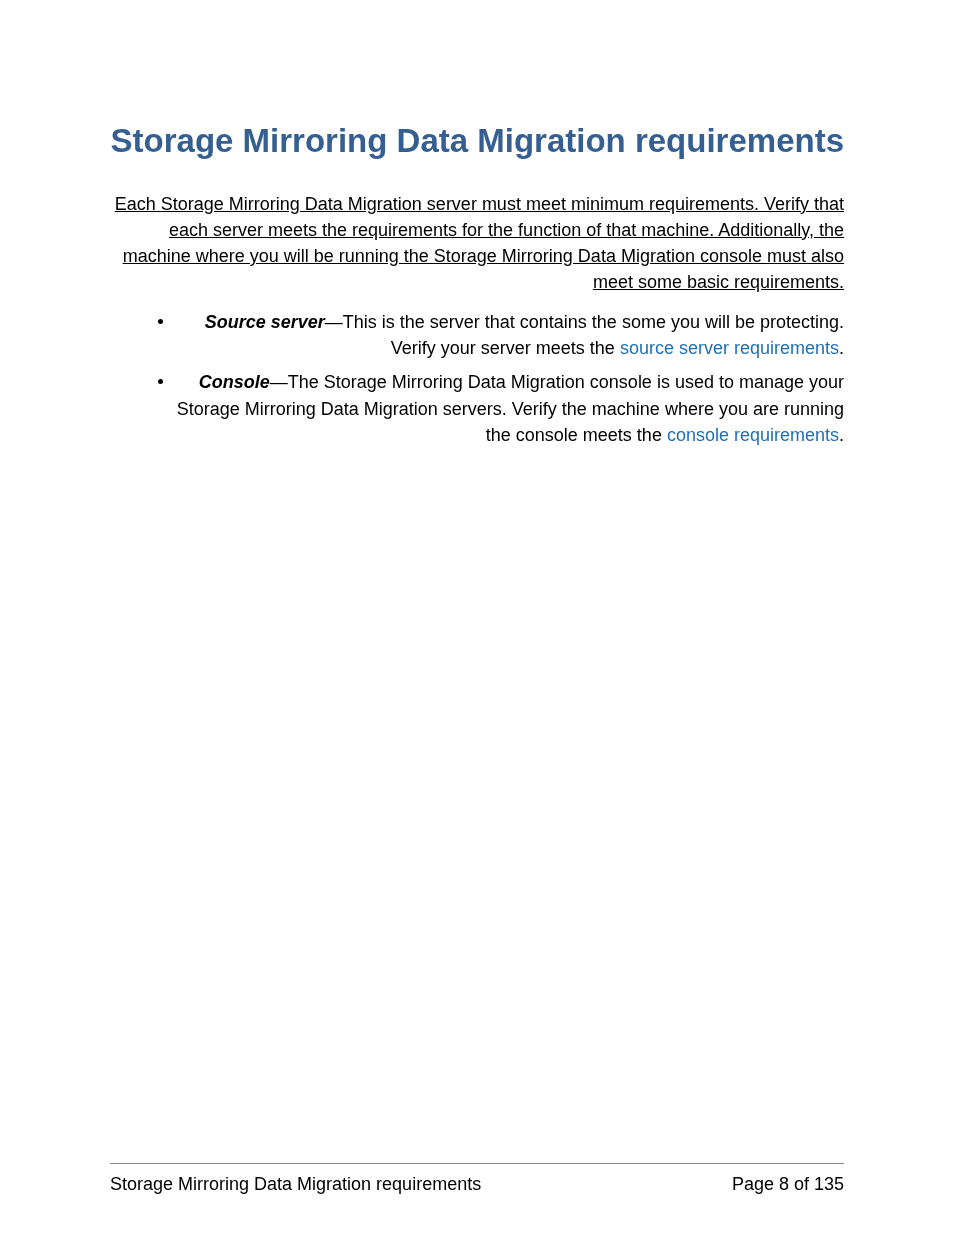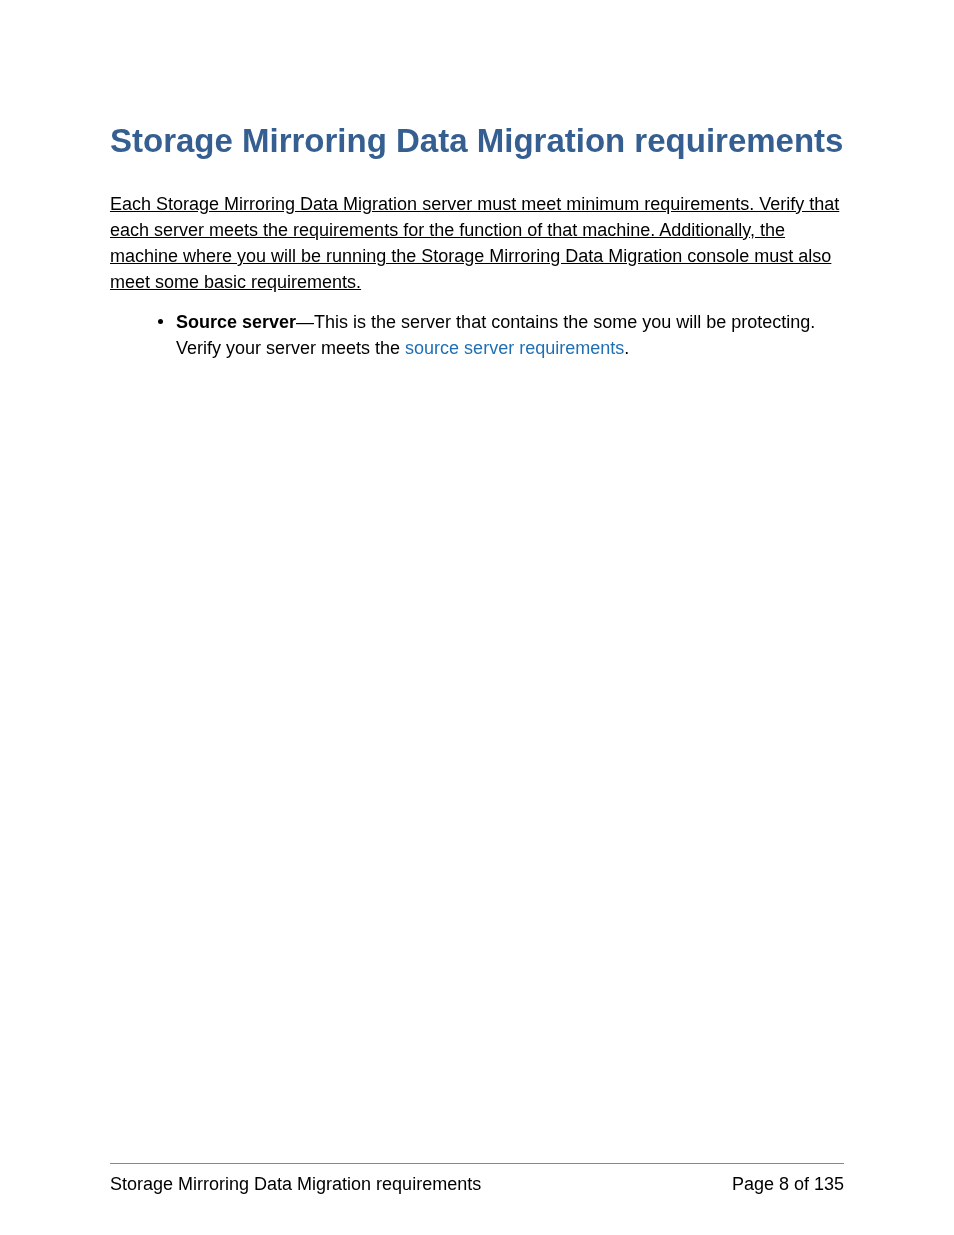--- a/index.html
+++ b/index.html
@@ -1,18 +1,19 @@
 <!DOCTYPE html>
 <html><head>
   <meta charset="utf-8">
   <style>
     * {
       margin: 0;
       padding: 0;
       box-sizing: border-box;
+      text-align: right;
     }
     body {
       width: 954px;
       height: 1235px;
       background: #ffffff;
       font-family: Arial, Helvetica, sans-serif;
       position: relative;
       color: #000000;
     }
     .page {
@@ -48,20 +49,21 @@
       position: absolute;
       left: 0;
       top: 10px;
       width: 5px;
       height: 5px;
       background: #000;
       border-radius: 50%;
     }
     .bold {
       font-weight: bold;
+      font-style: italic;
     }
     a.link {
       color: #1f6fb5;
       cursor: pointer;
     }
     .closing-para {
       font-size: 18px;
       line-height: 1.45;
       margin-top: 6px;
     }
@@ -82,20 +84,23 @@
 
 <div class="page">
   <h1>Storage Mirroring Data Migration requirements</h1>
 
   <p class="intro-para">Each Storage Mirroring Data Migration server must meet minimum requirements. Verify that each server meets the requirements for the function of that machine. Additionally, the machine where you will be running the Storage Mirroring Data Migration console must also meet some basic requirements.</p>
 
   <ul>
     <li>
       <span class="bold">Source server</span><span>—This is the server that contains the some you will be protecting. Verify your server meets the </span><a class="link">source server requirements</a><span>.</span>
     </li>
+    <li>
+      <span class="bold">Console</span><span>—The Storage Mirroring Data Migration console is used to manage your Storage Mirroring Data Migration servers. Verify the machine where you are running the console meets the </span><a class="link">console requirements</a><span>.</span>
+    </li>
   </ul>
 
 </div>
 
 <div class="footer">
   <span>Storage Mirroring Data Migration requirements</span>
   <span>Page 8 of 135</span>
 </div>
 
 </body></html>

